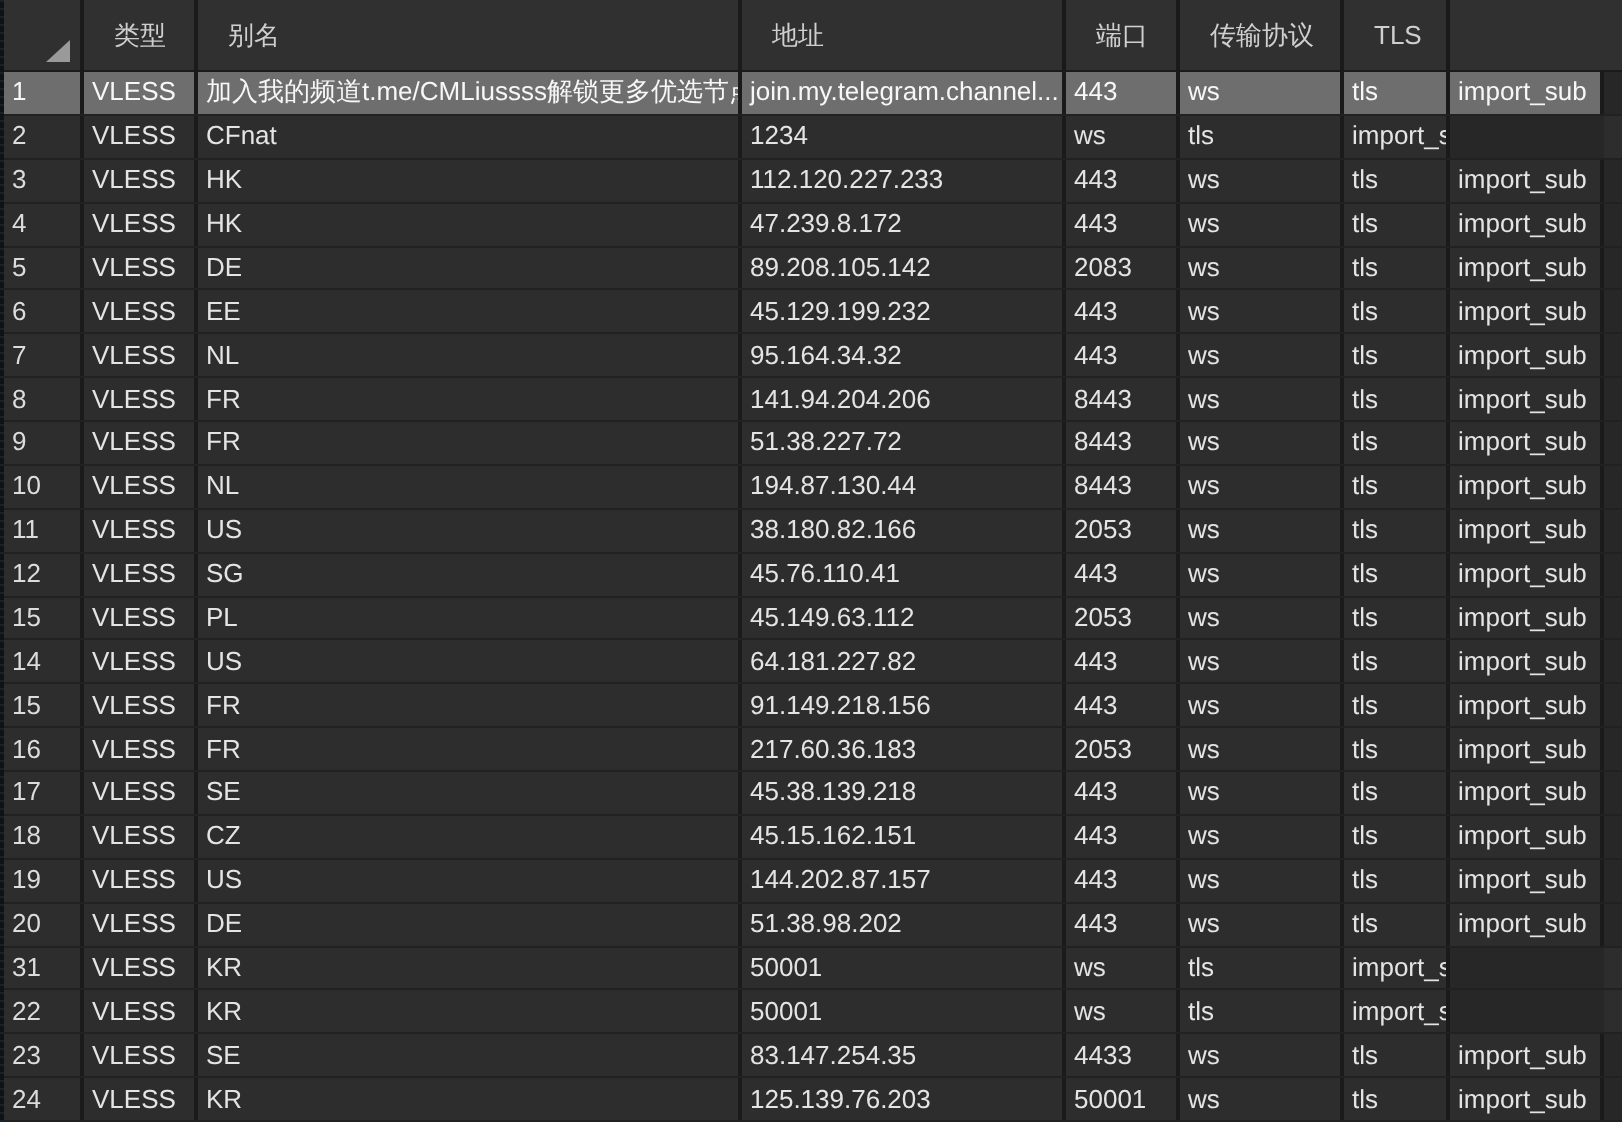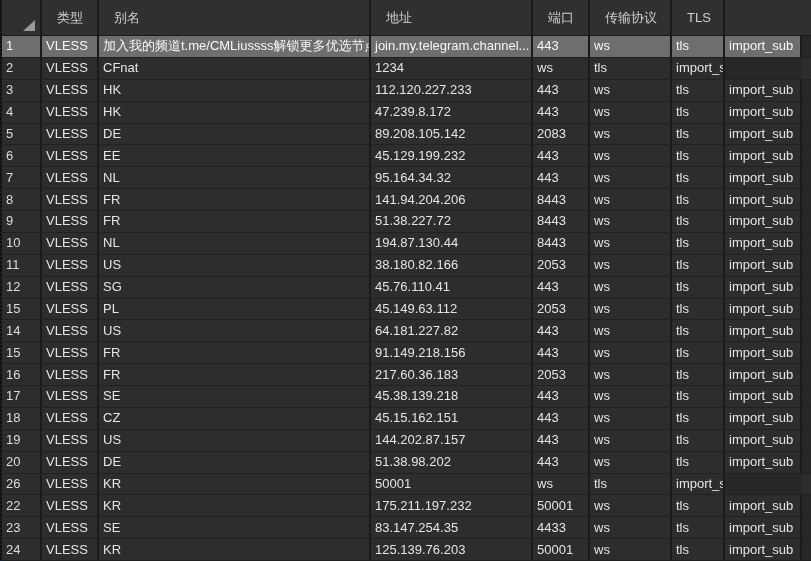--- a/index.html
+++ b/index.html
@@ -296,34 +296,33 @@
         <div class="cell">VLESS</div>
         <div class="cell">DE</div>
         <div class="cell">51.38.98.202</div>
         <div class="cell">443</div>
         <div class="cell">ws</div>
         <div class="cell">tls</div>
         <div class="cell">import_sub</div>
         <div class="cell filler"></div>
       </div>
       <div class="row">
-        <div class="cell rowhdr">26</div>
+        <div class="cell rowhdr">31</div>
         <div class="cell">VLESS</div>
         <div class="cell">KR</div>
         <div class="cell">50001</div>
         <div class="cell">ws</div>
         <div class="cell">tls</div>
         <div class="cell">import_sub</div>
         <div class="cell filler"></div>
       </div>
       <div class="row">
         <div class="cell rowhdr">22</div>
         <div class="cell">VLESS</div>
         <div class="cell">KR</div>
-        <div class="cell">175.211.197.232</div>
         <div class="cell">50001</div>
         <div class="cell">ws</div>
         <div class="cell">tls</div>
         <div class="cell">import_sub</div>
         <div class="cell filler"></div>
       </div>
       <div class="row">
         <div class="cell rowhdr">23</div>
         <div class="cell">VLESS</div>
         <div class="cell">SE</div>

